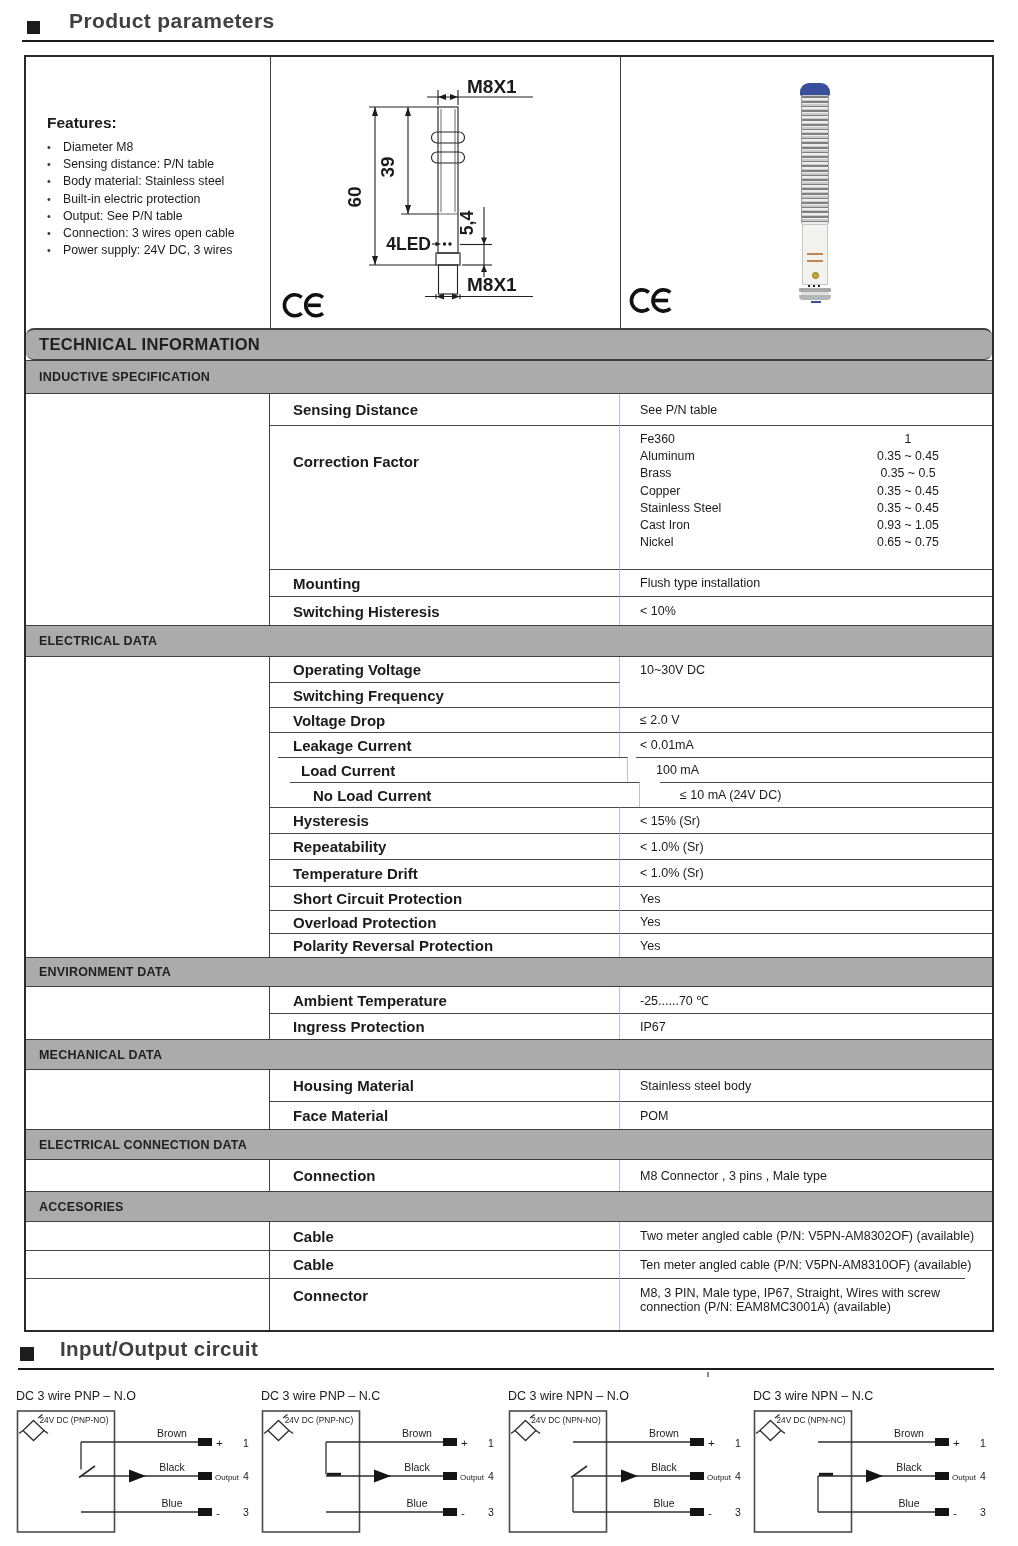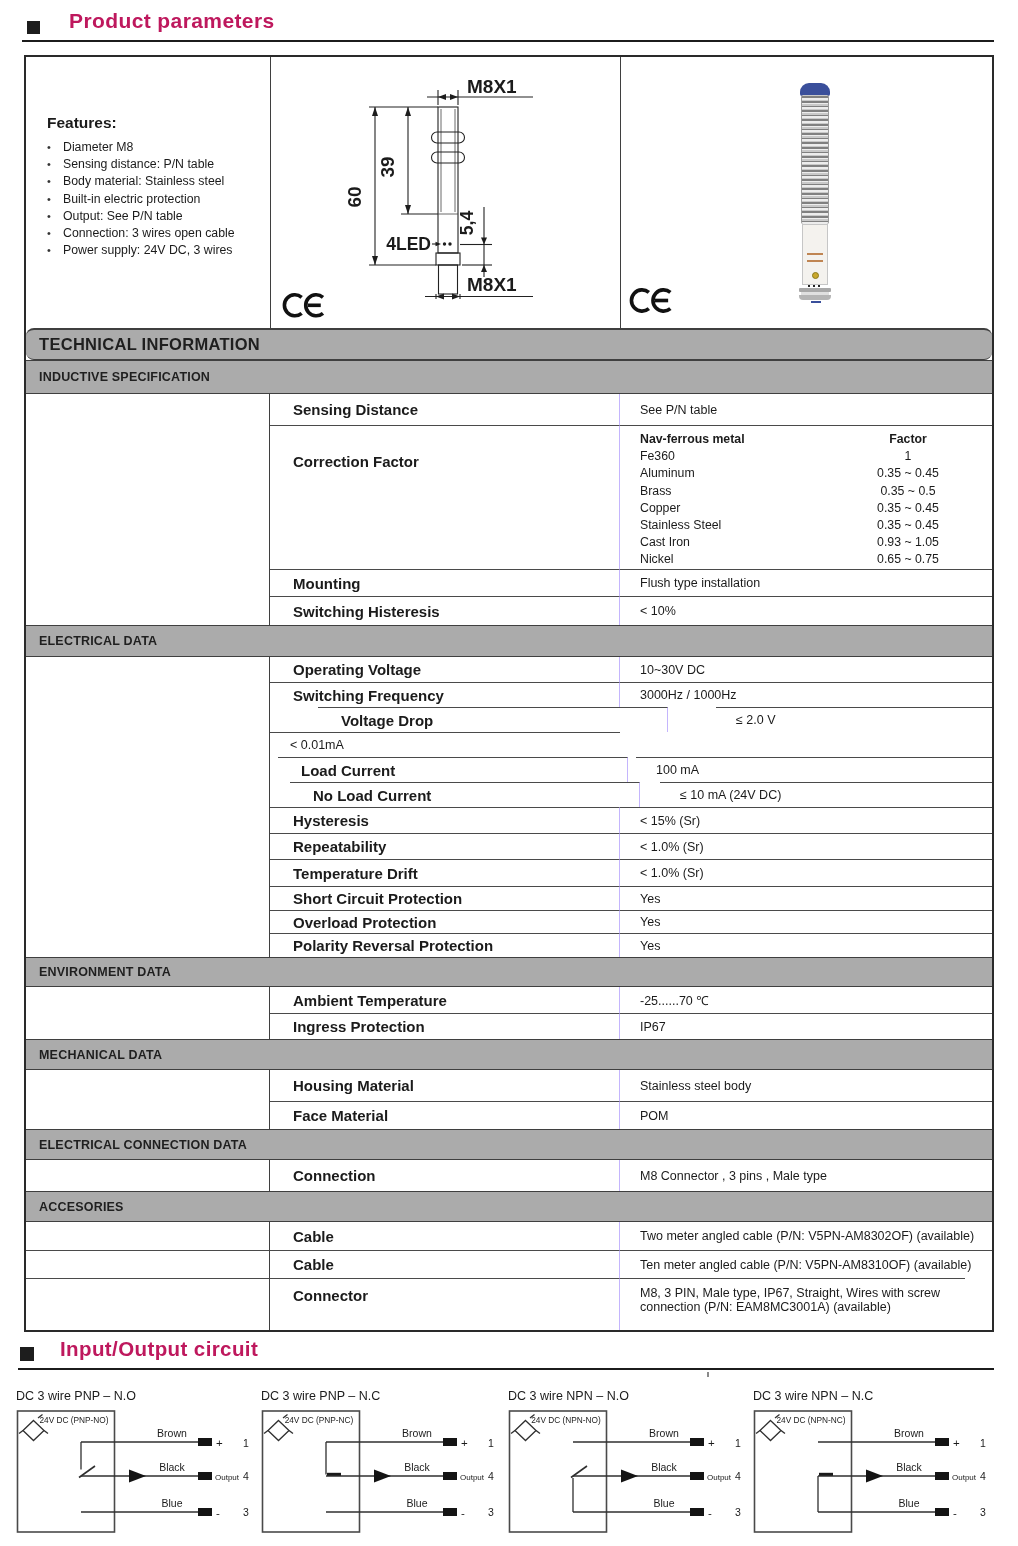--- a/index.html
+++ b/index.html
@@ -1,21 +1,21 @@
 <!DOCTYPE html>
 <html><head>
 <meta charset="utf-8">
 <style>
   html,body { margin:0; padding:0; background:#ffffff; }
   body { font-family:"Liberation Sans", sans-serif; color:#1b1b1b; }
   .page { position:relative; width:1018px; height:1546px; background:#fff; overflow:hidden; }
 
   
   .h-square { position:absolute; background:#1d1d1d; }
-  .sec-title { position:absolute; font-size:21px; font-weight:600; letter-spacing:.4px; color:#be185d; white-space:nowrap; }
+  .sec-title { position:absolute; font-size:21px; font-weight:600; letter-spacing:.4px; color:#404040; white-space:nowrap; }
   .h-rule { position:absolute; height:2px; background:#1c1c1c; }
 
   
   .main-table { position:absolute; left:24px; top:55px; width:970px; border:2px solid #2a2a2a; box-sizing:border-box; background:#fff; }
   .grid3 { display:grid; grid-template-columns:244px 350px 1fr; box-sizing:border-box; }
   .top-row { height:271px; }
   .top-row > div { position:relative; box-sizing:border-box; }
   .top-row > div + div { border-left:1px solid #3f3f3f; }
 
   .features-cell { padding:57px 10px 0 21px; }
@@ -204,24 +204,20 @@
 
     <div class="grid3 trow" style="height:31px;">
       <div class="c1"></div>
       <div class="c2">Sensing Distance</div>
       <div class="c3">See P/N table</div>
     </div>
     <div class="grid3 trow sep" style="height:144px;">
       <div class="c1"></div>
       <div class="c2 corr-label">Correction Factor</div>
       <div class="c3 corr-val">
-        <div class="crow head">
-          <div class="m">Nav-ferrous metal</div>
-          <div class="f">Factor</div>
-        </div>
         <div class="crow">
           <div class="m">Fe360</div>
           <div class="f">1</div>
         </div>
         <div class="crow">
           <div class="m">Aluminum</div>
           <div class="f">0.35 ~ 0.45</div>
         </div>
         <div class="crow">
           <div class="m">Brass</div>
@@ -259,29 +255,29 @@
     <div class="band" style="height:32px;">ELECTRICAL DATA</div>
 
     <div class="grid3 trow" style="height:25px;">
       <div class="c1"></div>
       <div class="c2">Operating Voltage</div>
       <div class="c3">10~30V DC</div>
     </div>
     <div class="grid3 trow sep" style="height:25px;">
       <div class="c1"></div>
       <div class="c2">Switching Frequency</div>
-      <div class="c3">3000Hz / 1000Hz</div>
-    </div>
-    <div class="grid3 trow sep" style="height:25px;gap:48px;">
+    </div>
+    <div class="grid3 trow sep" style="height:25px;">
       <div class="c1"></div>
       <div class="c2">Voltage Drop</div>
       <div class="c3">≤ 2.0 V</div>
     </div>
     <div class="grid3 trow sep" style="height:25px;">
       <div class="c1"></div>
+      <div class="c2">Leakage Current</div>
       <div class="c3">&lt; 0.01mA</div>
     </div>
     <div class="grid3 trow sep" style="height:25px;gap:8px;">
       <div class="c1"></div>
       <div class="c2">Load Current</div>
       <div class="c3">100 mA</div>
     </div>
     <div class="grid3 trow sep" style="height:25px;gap:20px;">
       <div class="c1"></div>
       <div class="c2">No Load Current</div>

